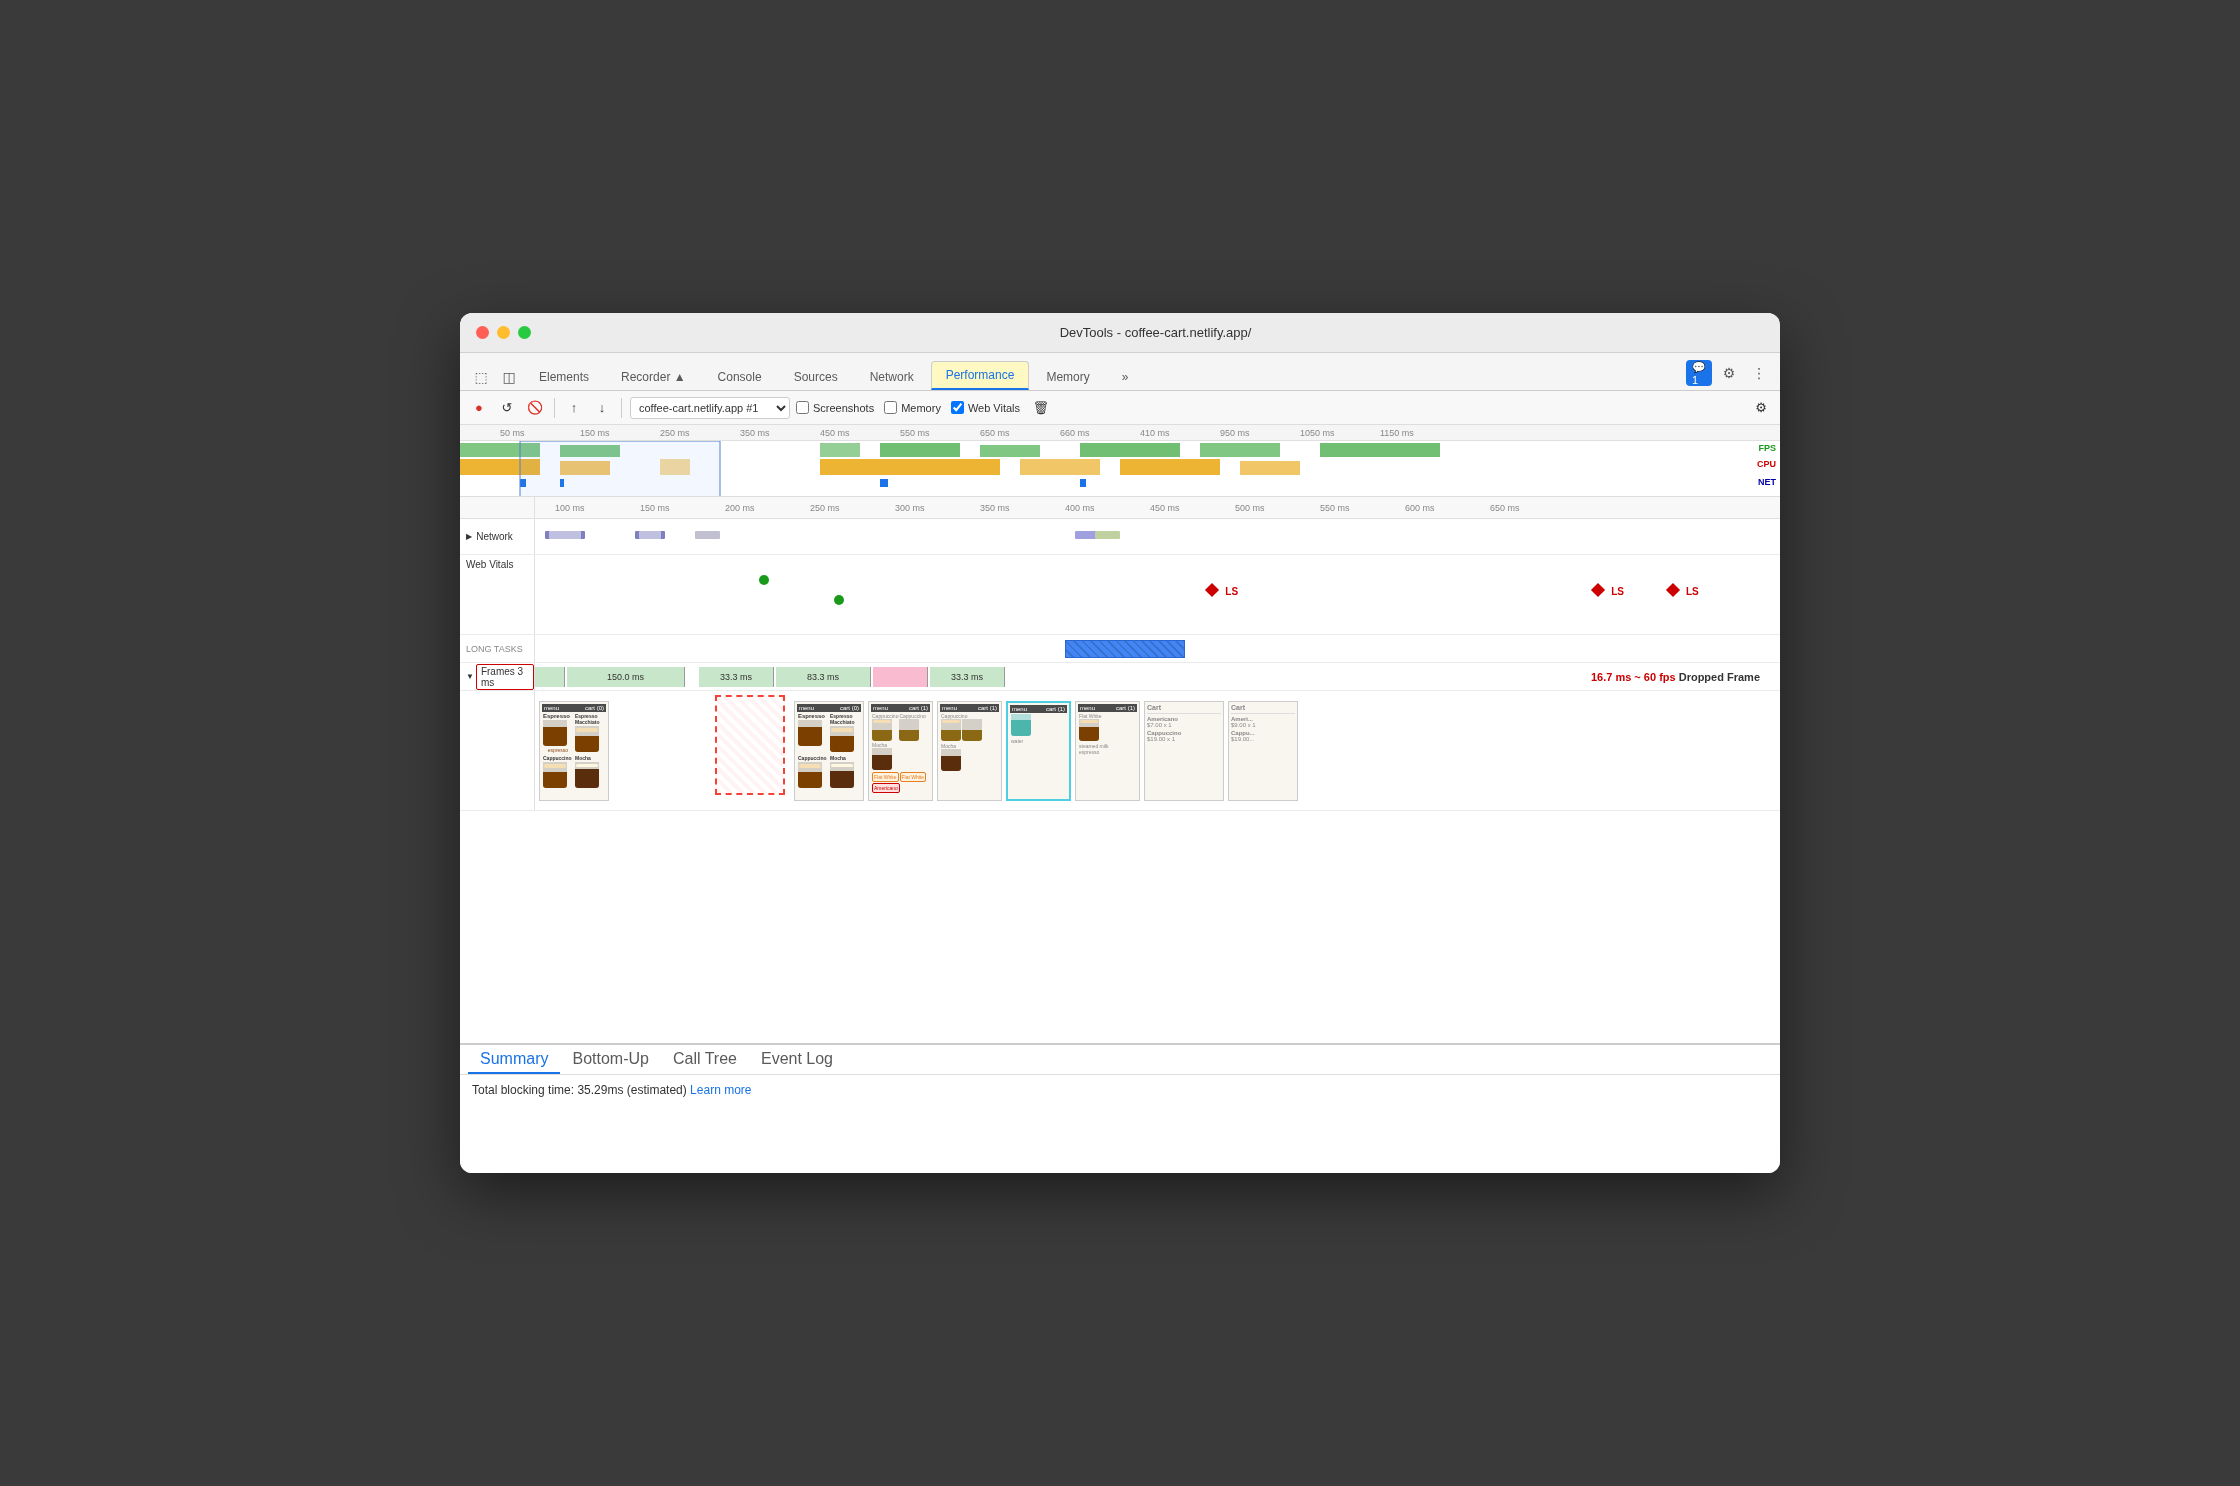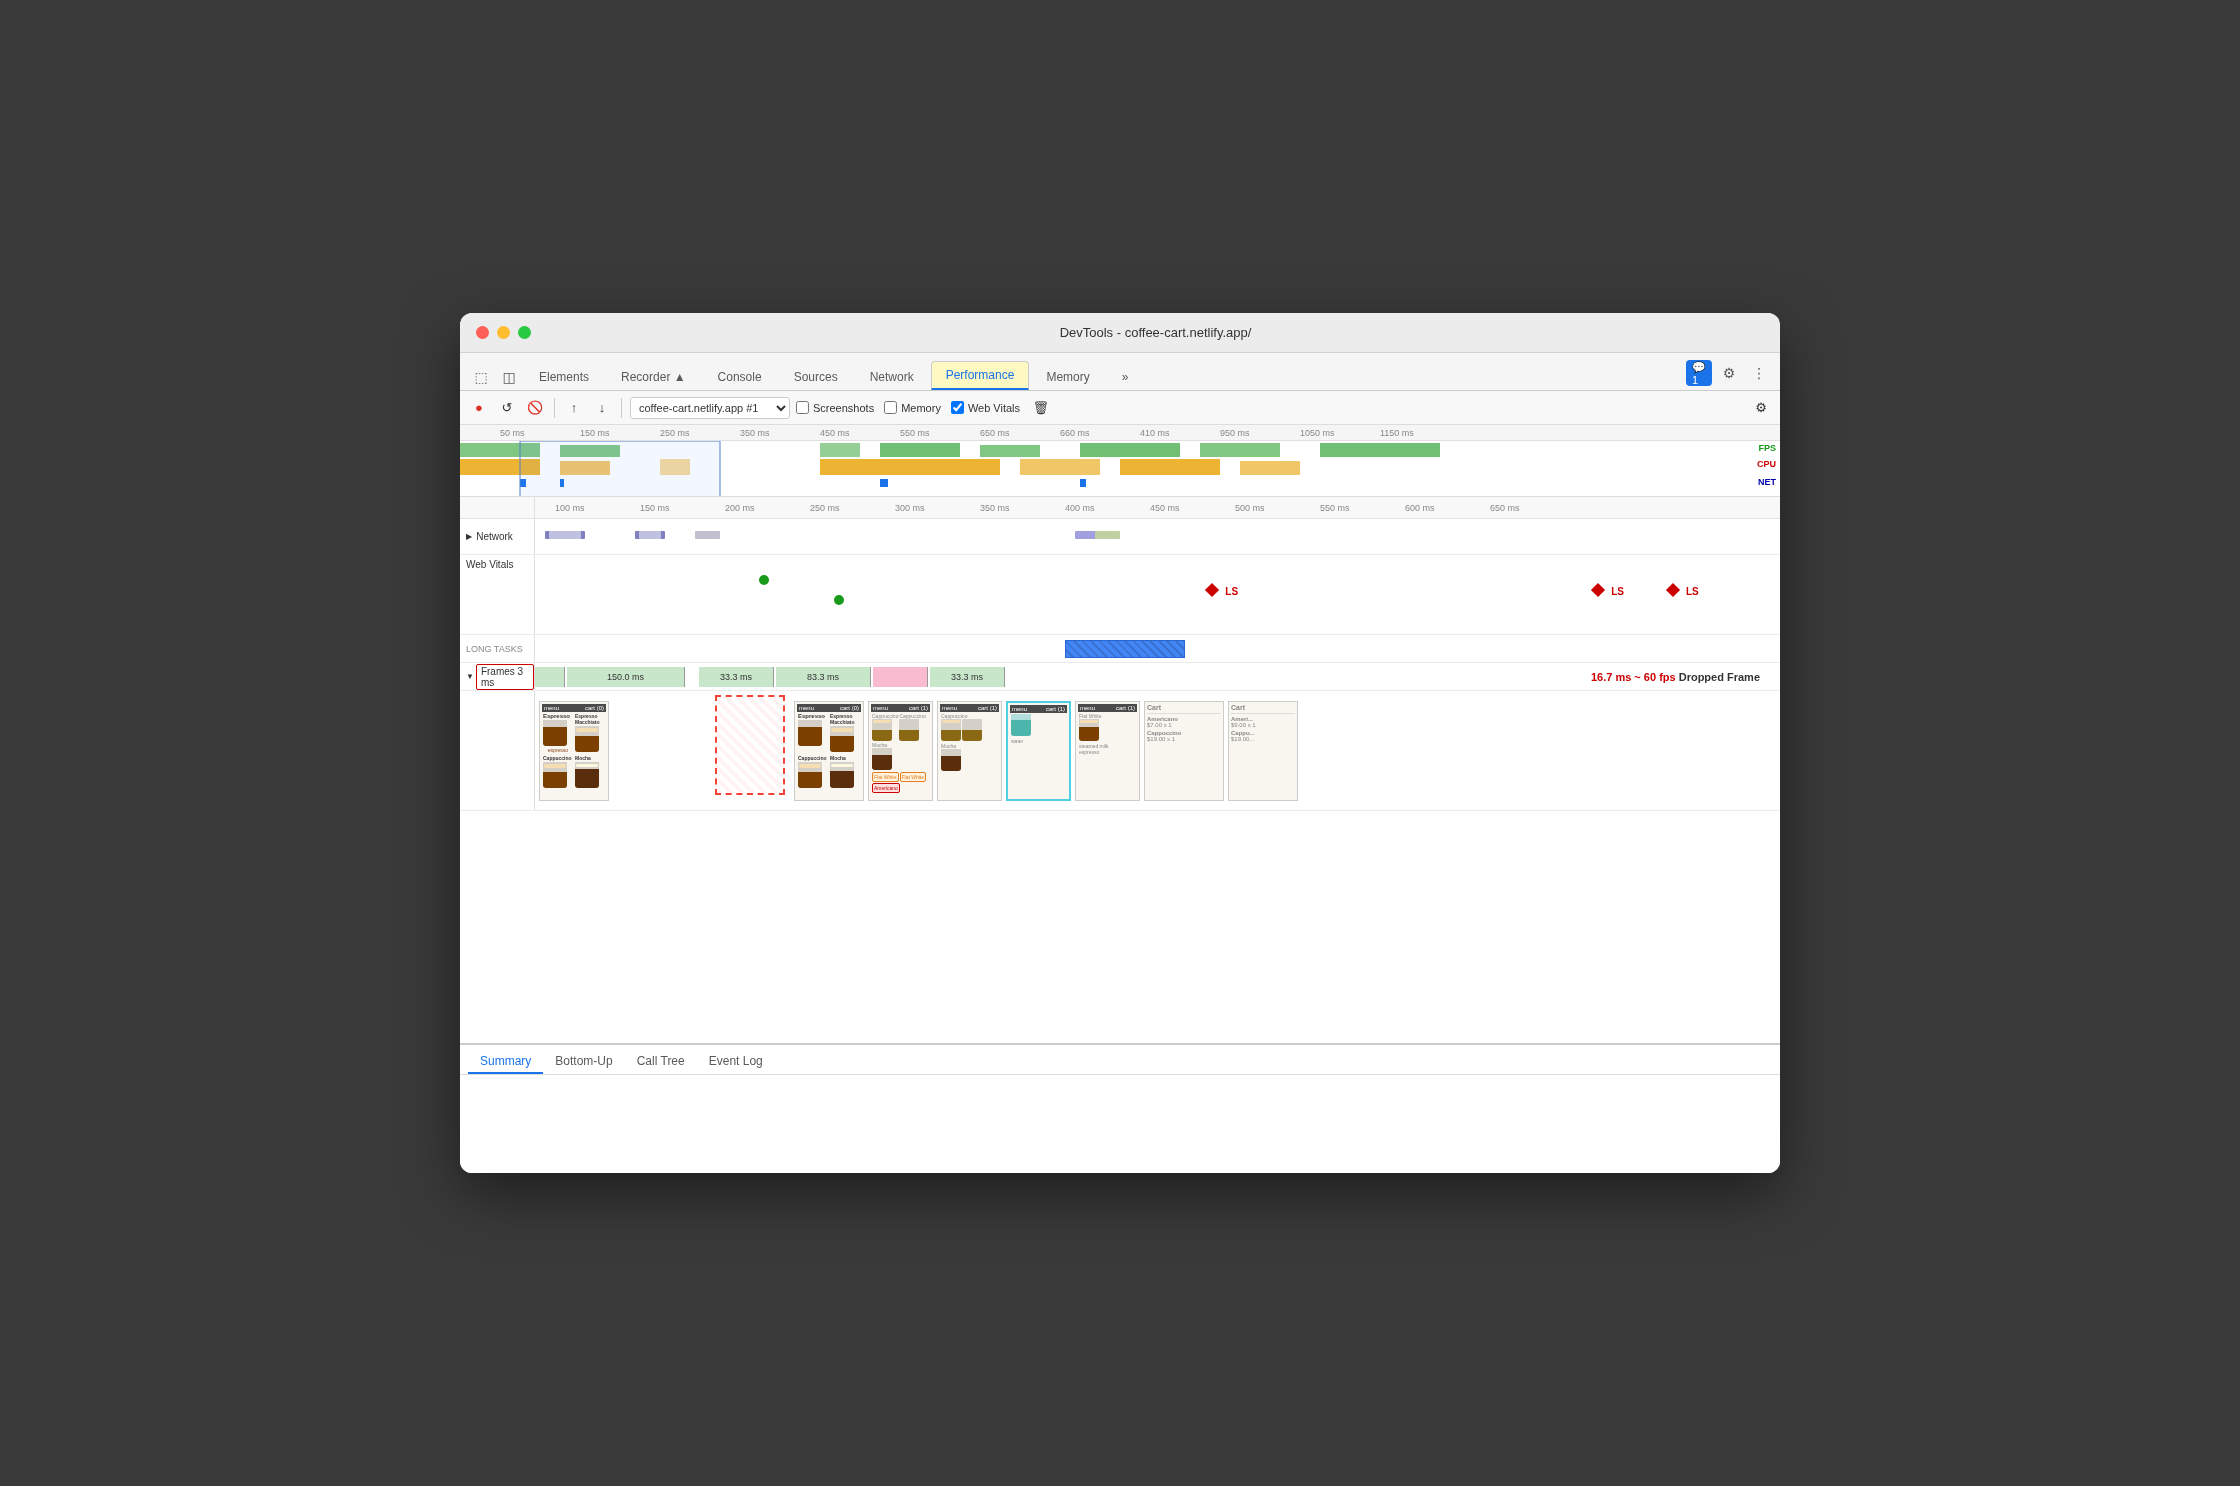--- a/index.html
+++ b/index.html
@@ -418,21 +418,21 @@
     }
     .bottom-tabs {
       height: 30px;
       display: flex;
       align-items: flex-end;
       border-bottom: 1px solid #ddd;
       padding: 0 8px;
     }
     .bottom-tab {
       padding: 4px 12px;
-      font-size: 12px;
+      font-size: 16px;
       color: #5a5a5a;
       cursor: pointer;
       border-bottom: 2px solid transparent;
     }
     .bottom-tab.active {
       color: #1a73e8;
       border-bottom-color: #1a73e8;
     }
     .bottom-content {
       flex: 1;
@@ -885,14 +885,18 @@
     </div>
   </div>
 
   <div class="bottom-panel">
     <div class="bottom-tabs">
       <div class="bottom-tab active">Summary</div>
       <div class="bottom-tab">Bottom-Up</div>
       <div class="bottom-tab">Call Tree</div>
       <div class="bottom-tab">Event Log</div>
     </div>
+    <div class="bottom-content">
+      <span>Total blocking time: 35.29ms (estimated)</span>
+      <a href="#">Learn more</a>
+    </div>
   </div>
 </div>
 
 </body></html>

